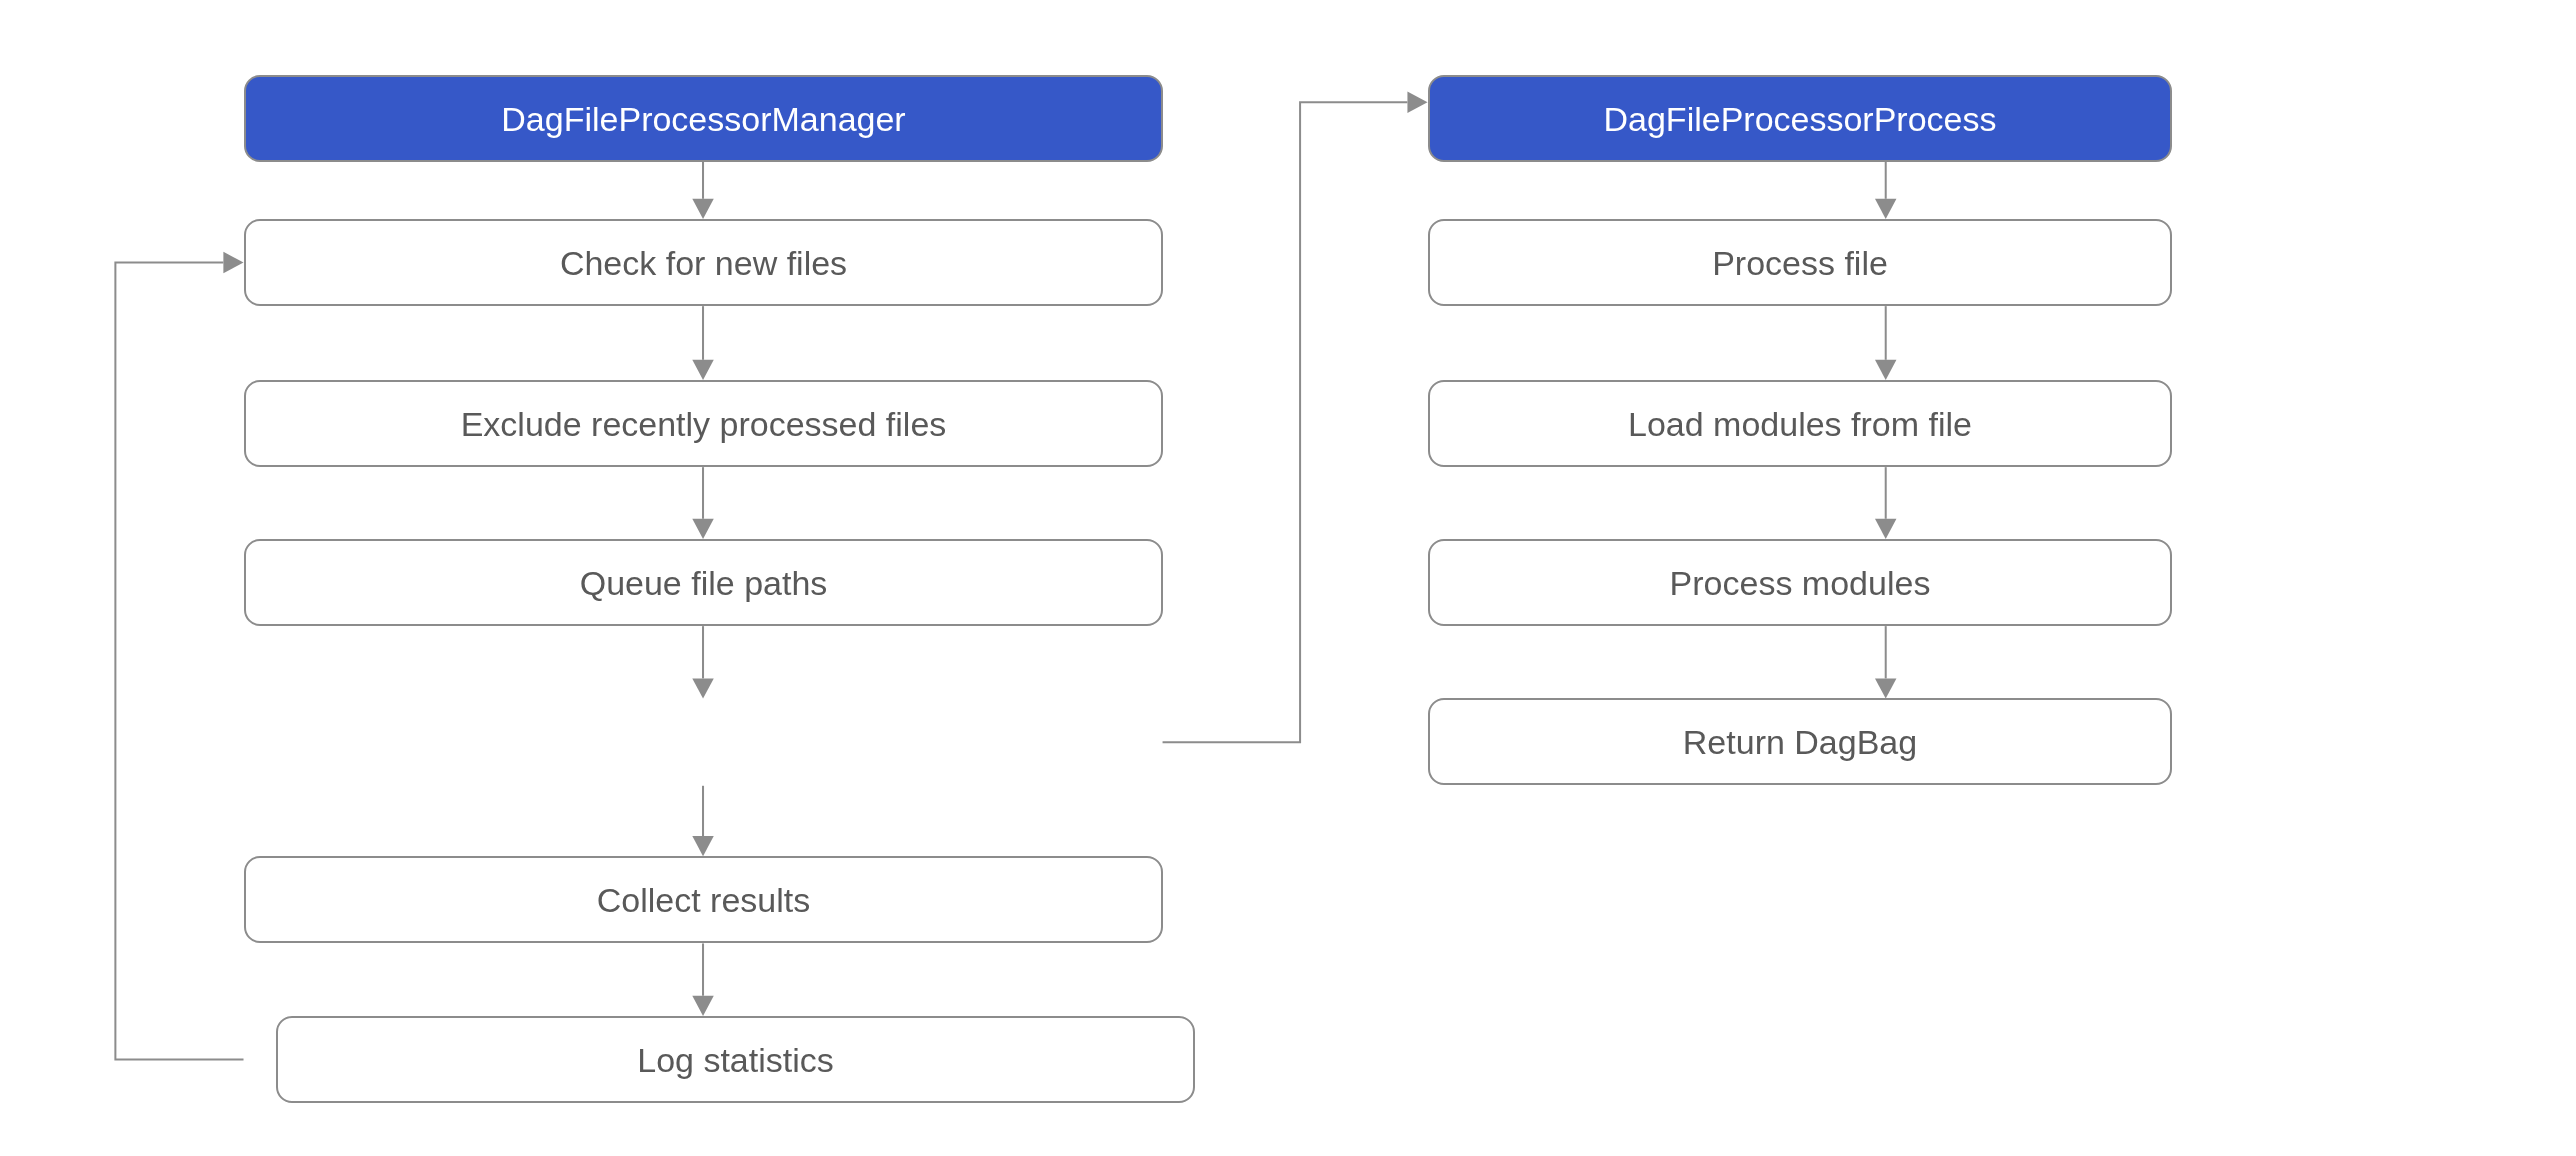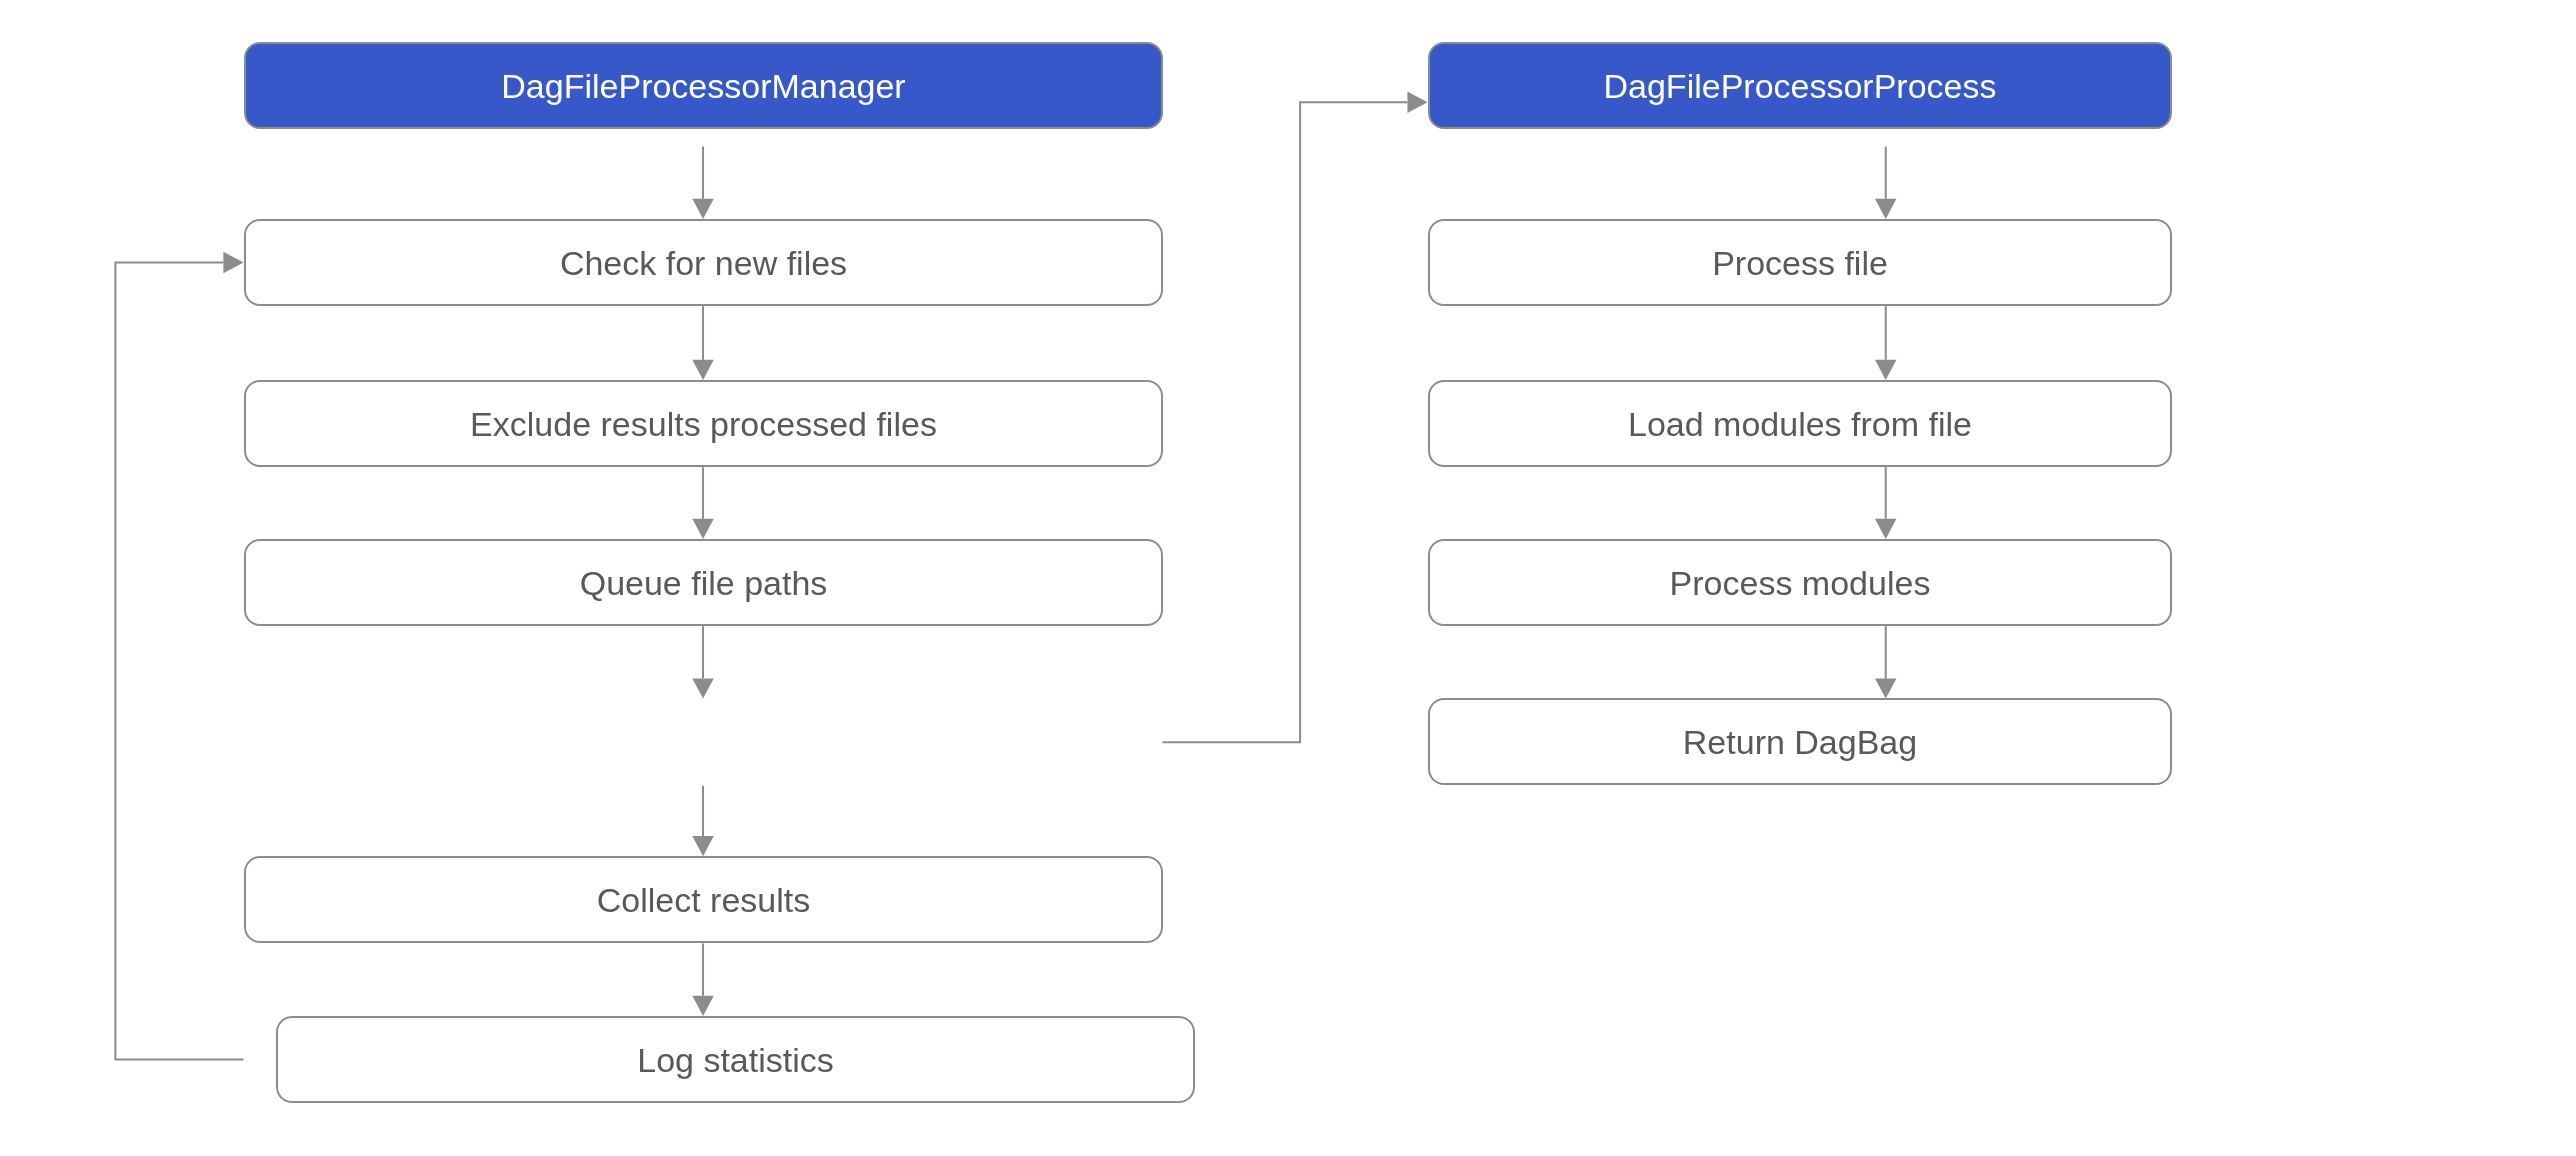--- a/index.html
+++ b/index.html
@@ -45,21 +45,21 @@
     font-size: 34px;
     line-height: 1;
     white-space: nowrap;
   }
   .node.header {
     background: var(--header-fill, #3658c8);
     color: var(--header-text, #ffffff);
   }
   .col-left  { left: 244px;  width: 919px; }
   .col-right { left: 1428px; width: 744px; }
-  .row-h  { top: 42px;   }
+  .row-h  { top: 75px;   }
   .row-1  { top: 219px;  }
   .row-2  { top: 380px;  }
   .row-3  { top: 539px;  }
   .row-4  { top: 698px; }
   .row-5  { top: 856px; }
   .row-6  { top: 1016px; margin-left: 32px; }
 </style>
 </head>
 <body>
 
@@ -115,21 +115,21 @@
       <polygon class="arrowhead" points="2795,773 2827,773 2811,803"></polygon>
     </g>
     <g>
       <path class="connector" d="M2811,933 L2811,1011"></path>
       <polygon class="arrowhead" points="2795,1011 2827,1011 2811,1041"></polygon>
     </g>
   </svg>
 
   <div class="node header col-left row-h">DagFileProcessorManager</div>
   <div class="node col-left row-1">Check for new files</div>
-  <div class="node col-left row-2">Exclude results processed files</div>
+  <div class="node col-left row-2">Exclude recently processed files</div>
   <div class="node col-left row-3">Queue file paths</div>
   <div class="node col-left row-5">Collect results</div>
   <div class="node col-left row-6">Log statistics</div>
 
   <div class="node header col-right row-h">DagFileProcessorProcess</div>
   <div class="node col-right row-1">Process file</div>
   <div class="node col-right row-3">Process modules</div>
   <div class="node col-right row-2">Load modules from file</div>
   <div class="node col-right row-4">Return DagBag</div>
 

